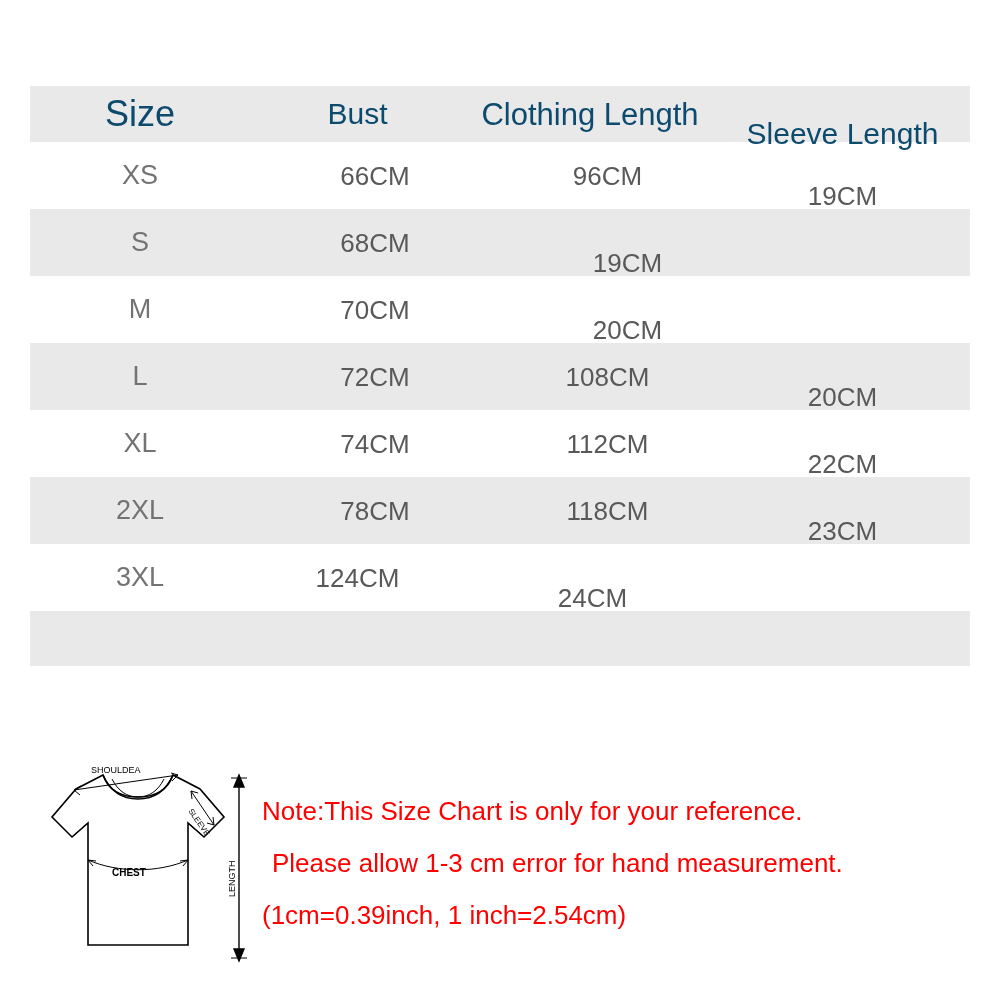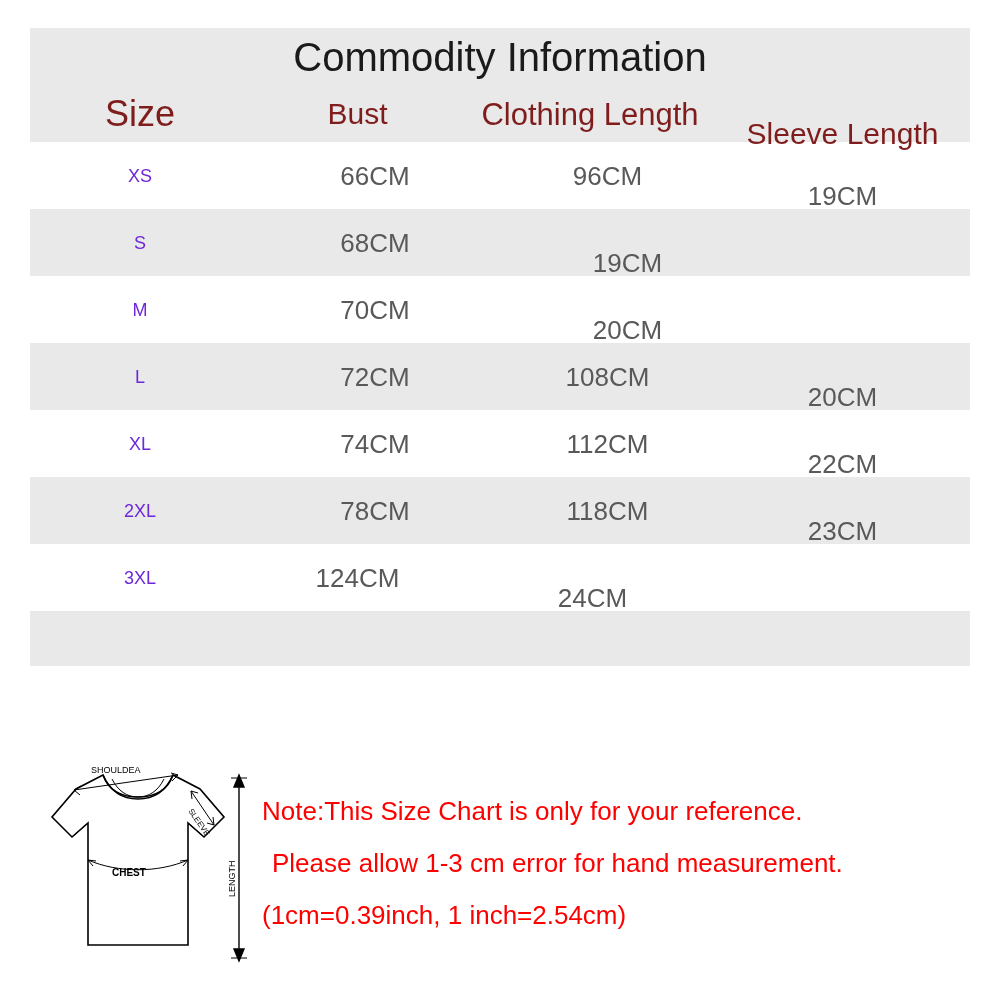--- a/index.html
+++ b/index.html
@@ -62,29 +62,29 @@
     color: #595959;
     line-height: 1;
   }
   .c-size   { width: 220px; }
   .c-length { width: 250px; }
   .c-bust   { width: 215px; }
   .c-sleeve { width: 255px; margin-top: 40px; }
 
   .row.header { height: 56px; }
   .row.header .cell {
-    color: #7f1d1d;
+    color: #0c4a6e;
     font-size: 30px;
   }
   .row.header .c-size { font-size: 36px; }
   .row.header .c-length { font-size: 31px; }
   .row.header .c-bust { font-size: 30px; }
   .row.header .c-sleeve { font-size: 30px; }
 
-  .row .c-size { color: #6d28d9; font-size: 18px; }
+  .row .c-size { color: #737373; font-size: 27px; }
 
   .row.spacer {
     height: 55px;
   }
 
   
   .bottom {
     position: absolute;
     left: 0;
     top: 735px;
@@ -111,23 +111,20 @@
   }
   .note-line { white-space: nowrap; }
   .note-line.indent1 { padding-left: 10px; }
   .note-line.indent2 { padding-left: 0px; }
 </style>
 </head>
 <body>
 
 <div class="page">
 
-  <div class="title-row">
-    <span class="title-text">Commodity Information</span>
-  </div>
 
   <div class="table">
 
     <div class="row header shaded">
       <div class="cell c-size">Size</div>
       <div class="cell c-bust">Bust</div>
       <div class="cell c-length">Clothing Length</div>
       <div class="cell c-sleeve">Sleeve Length</div>
     </div>
 

